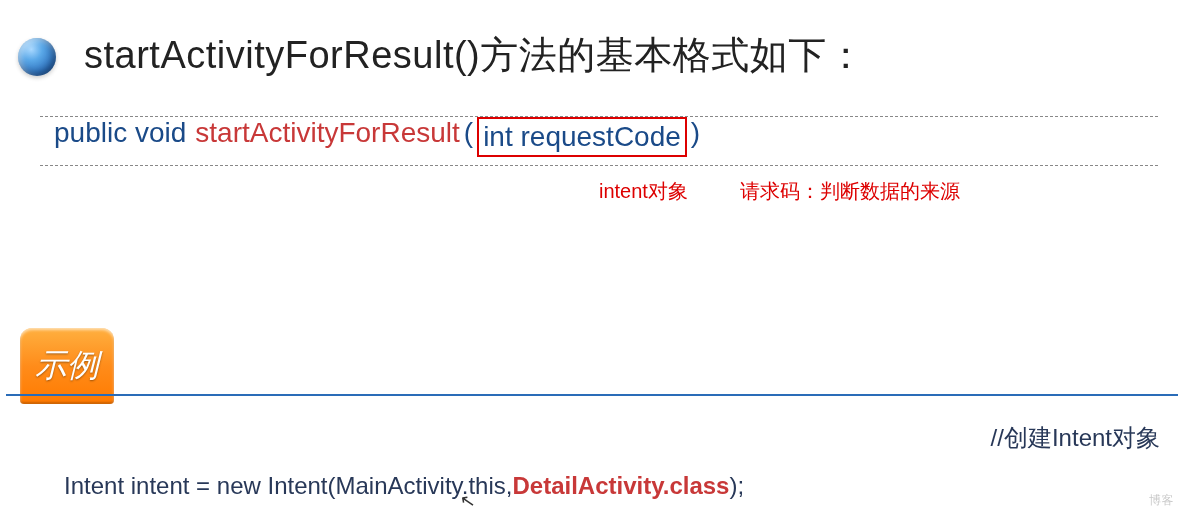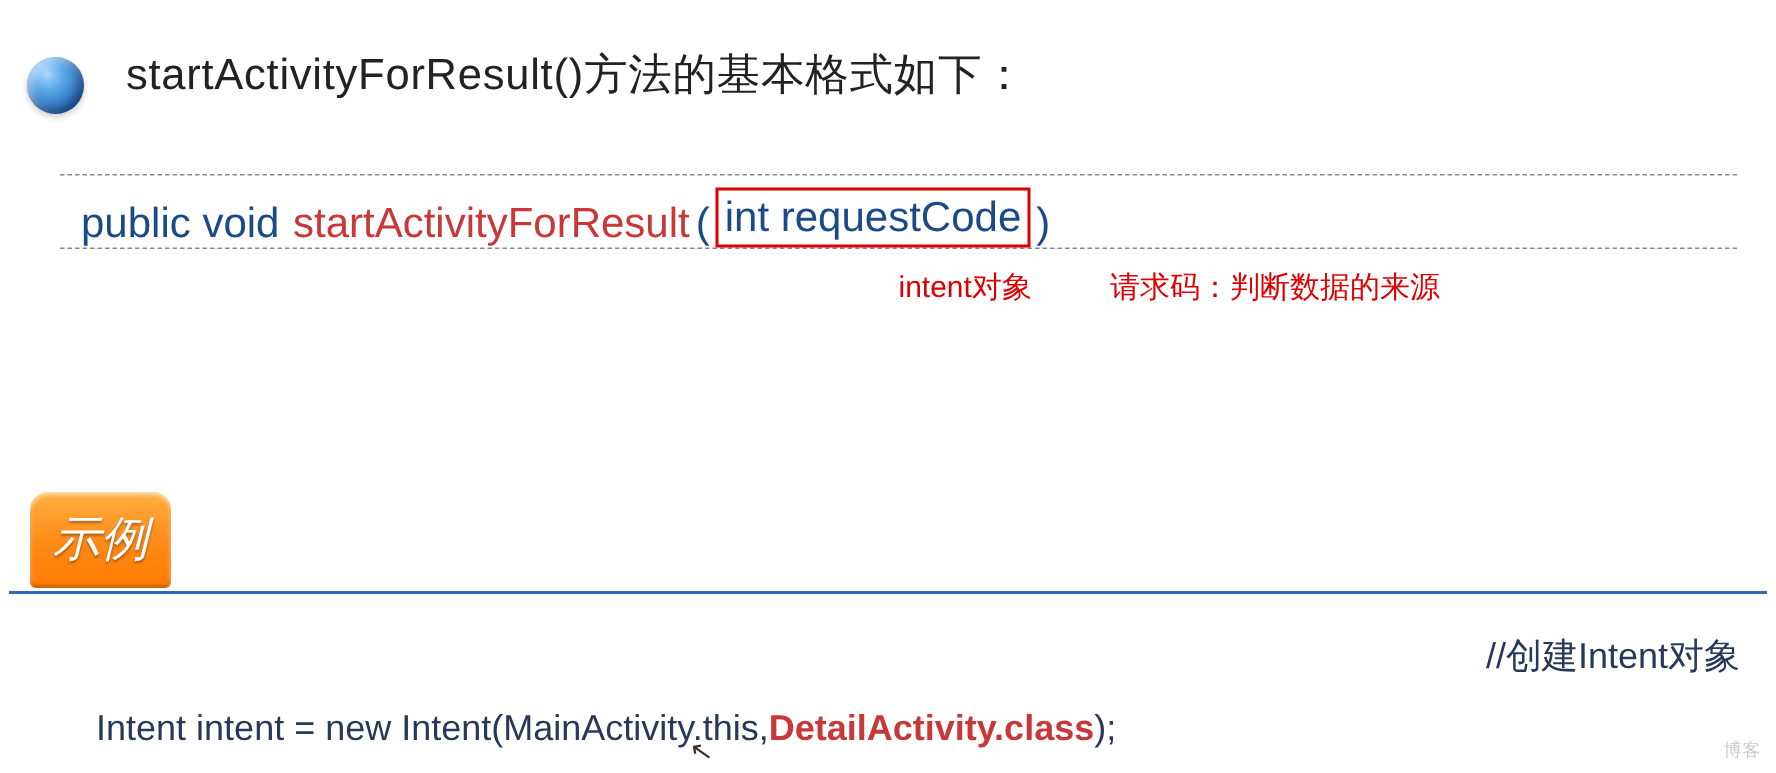--- a/index.html
+++ b/index.html
@@ -17,35 +17,35 @@
       width: 38px;
       height: 38px;
       border-radius: 50%;
       background: radial-gradient(circle at 35% 30%, #a8d8ff 0%, #5aa8e8 30%, #2a6cb8 70%, #1a4a88 100%);
       box-shadow: inset -3px -3px 6px rgba(0,0,0,0.3), inset 3px 3px 6px rgba(255,255,255,0.5), 0 2px 4px rgba(0,0,0,0.2);
     }
     .heading {
       position: absolute;
       left: 84px;
       top: 30px;
-      font-size: 29px;
+      font-size: 38px;
       color: #222;
       font-weight: 400;
       letter-spacing: 0.5px;
     }
     .signature-box {
       position: absolute;
       left: 40px;
       top: 116px;
       width: 1118px;
       height: 50px;
       border-top: 1px dashed #888;
       border-bottom: 1px dashed #888;
       display: flex;
-      align-items: flex-end;
+      align-items: flex-start;
       padding-left: 14px;
       font-size: 28px;
     }
     .kw-public-void { color: #1a4a88; }
     .method-name { color: #c83838; margin-left: 9px; }
     .paren { color: #1a4a88; margin: 0 4px; }
     .param-box {
       border: 2px solid #d00;
       padding: 2px 4px;
       color: #1a4a88;
@@ -57,21 +57,21 @@
       font-size: 20px;
     }
     .annot1 { left: 599px; top: 178px; }
     .annot2 { left: 740px; top: 178px; }
 
     .example-badge {
       position: absolute;
       left: 20px;
       top: 328px;
       width: 94px;
-      height: 64px;
+      height: 76px;
       background: linear-gradient(180deg, #ffb040 0%, #ff8c1a 50%, #ff7a00 100%);
       border-radius: 12px 12px 4px 4px;
       box-shadow: inset 0 2px 3px rgba(255,255,255,0.6), inset 0 -2px 2px rgba(0,0,0,0.2);
       display: flex;
       align-items: center;
       justify-content: center;
     }
     .example-badge span {
       color: #fff;
       font-size: 32px;

